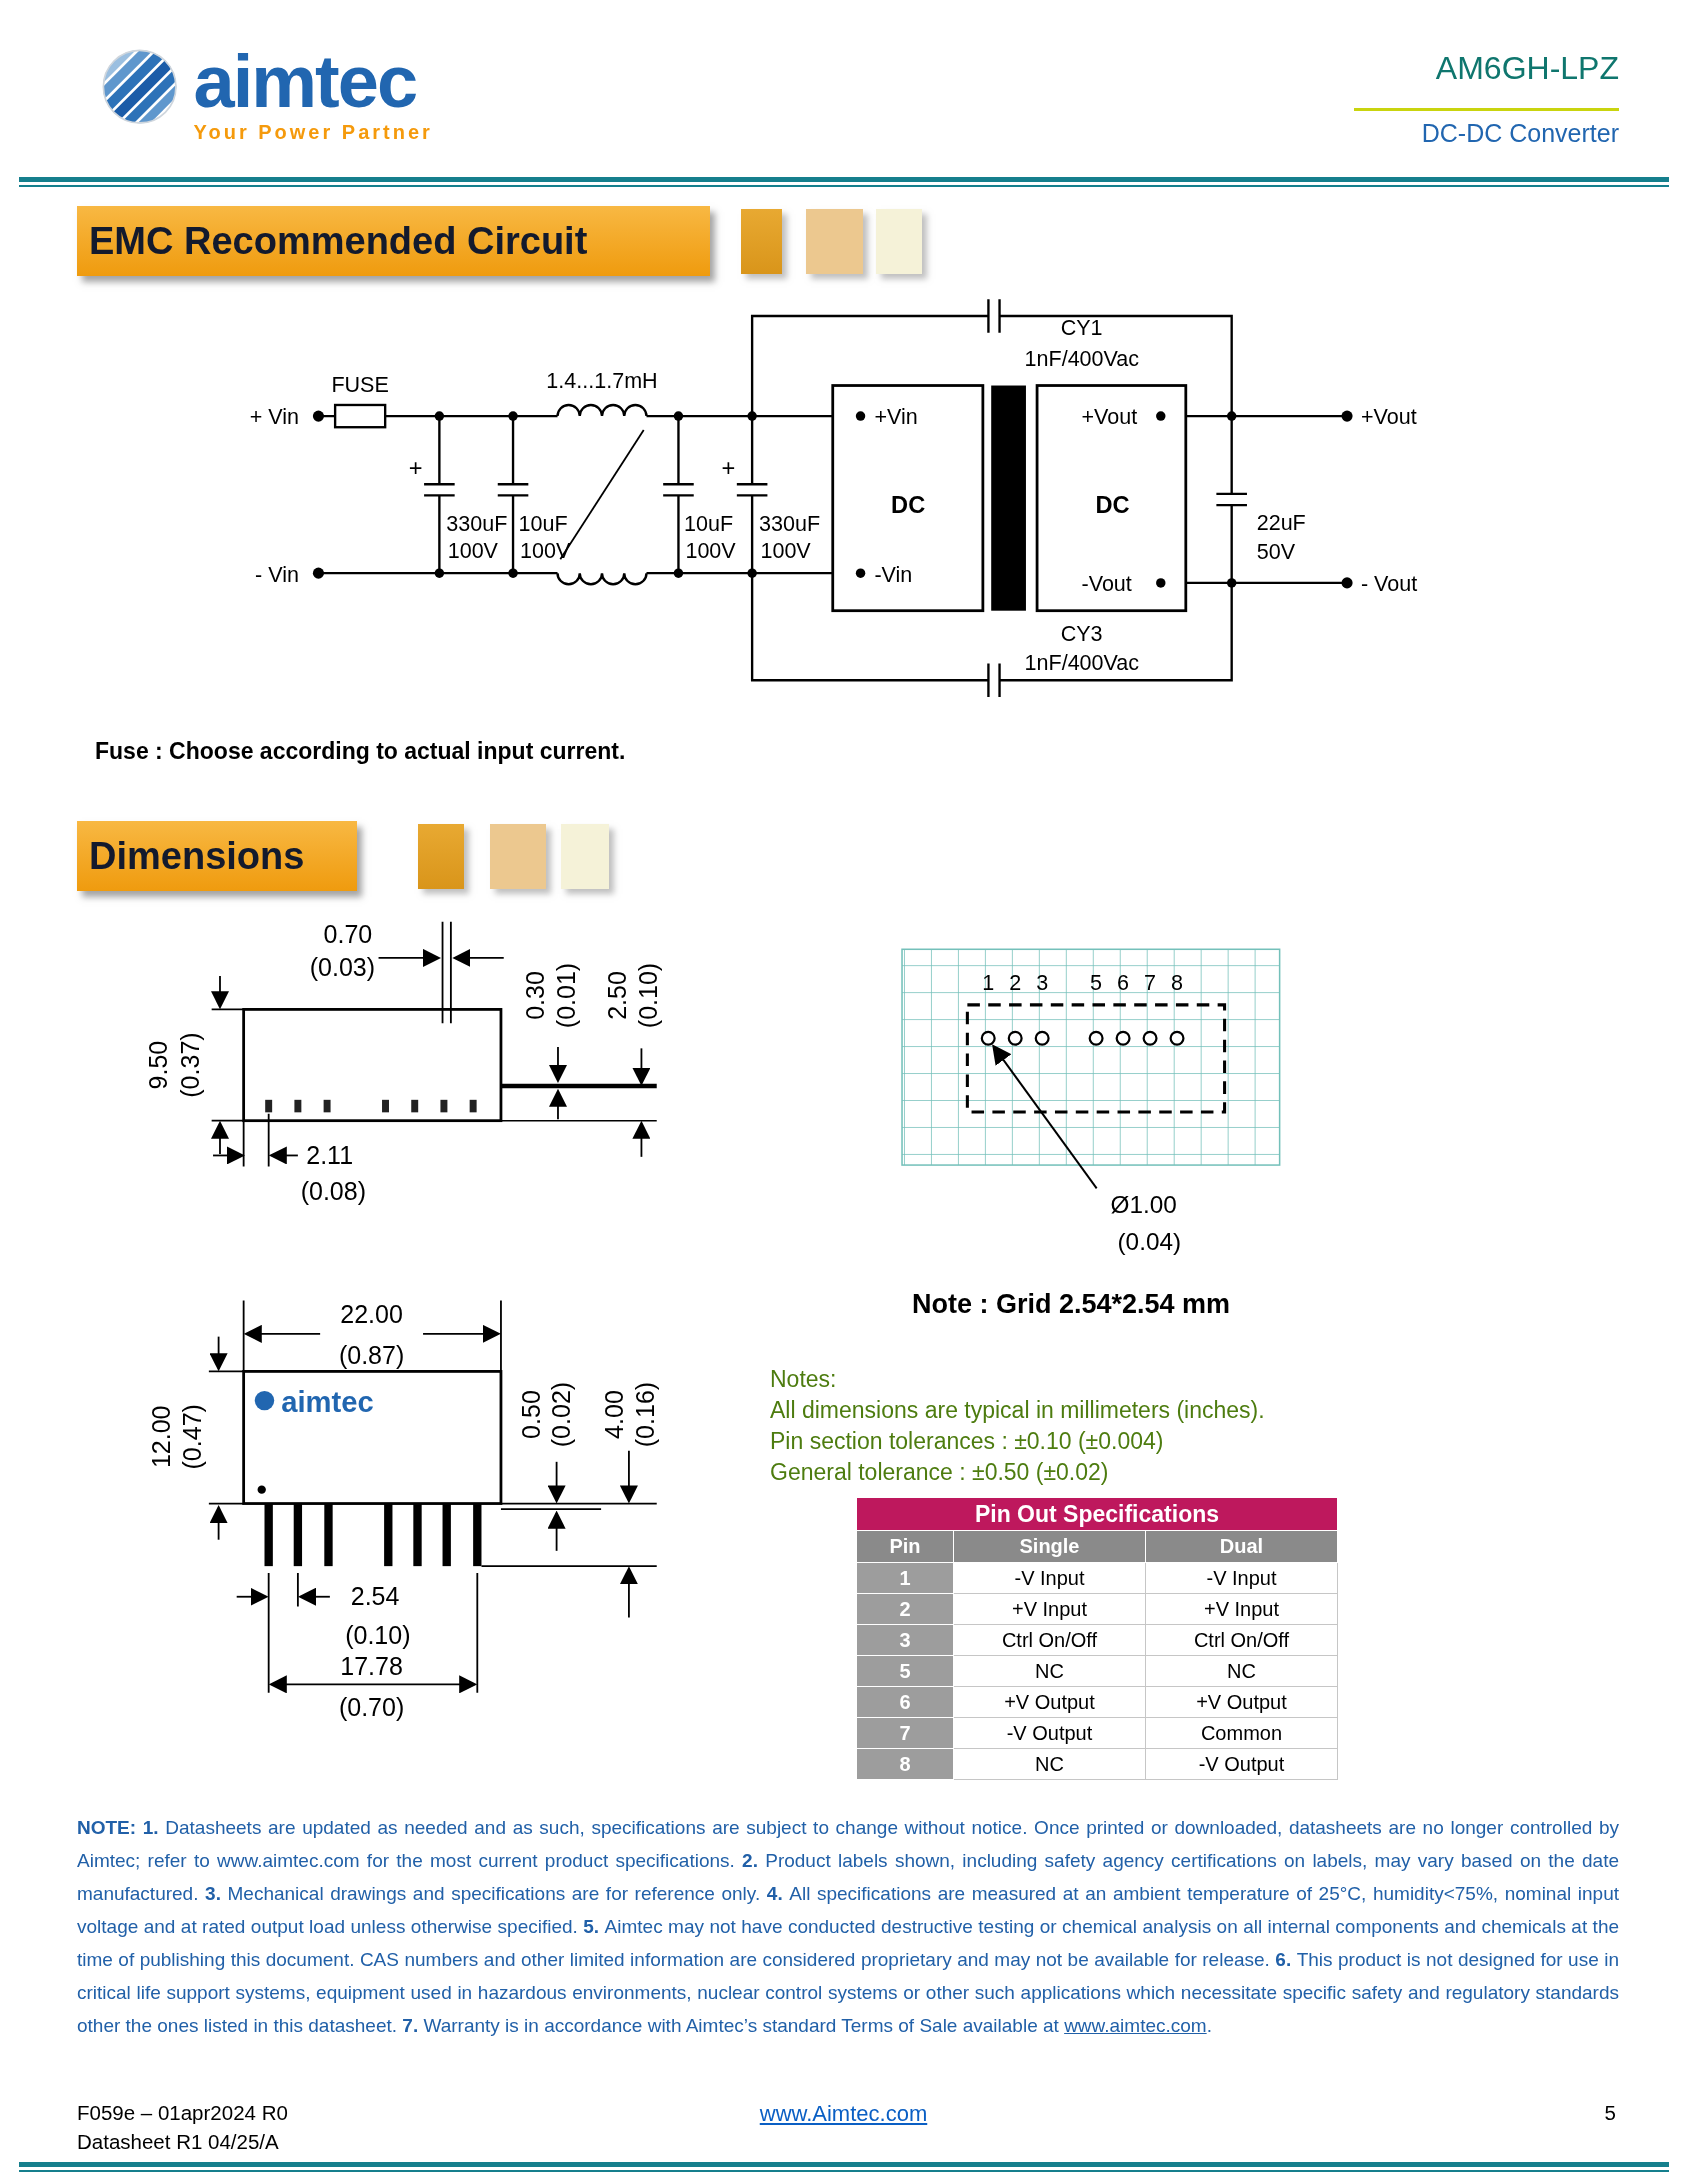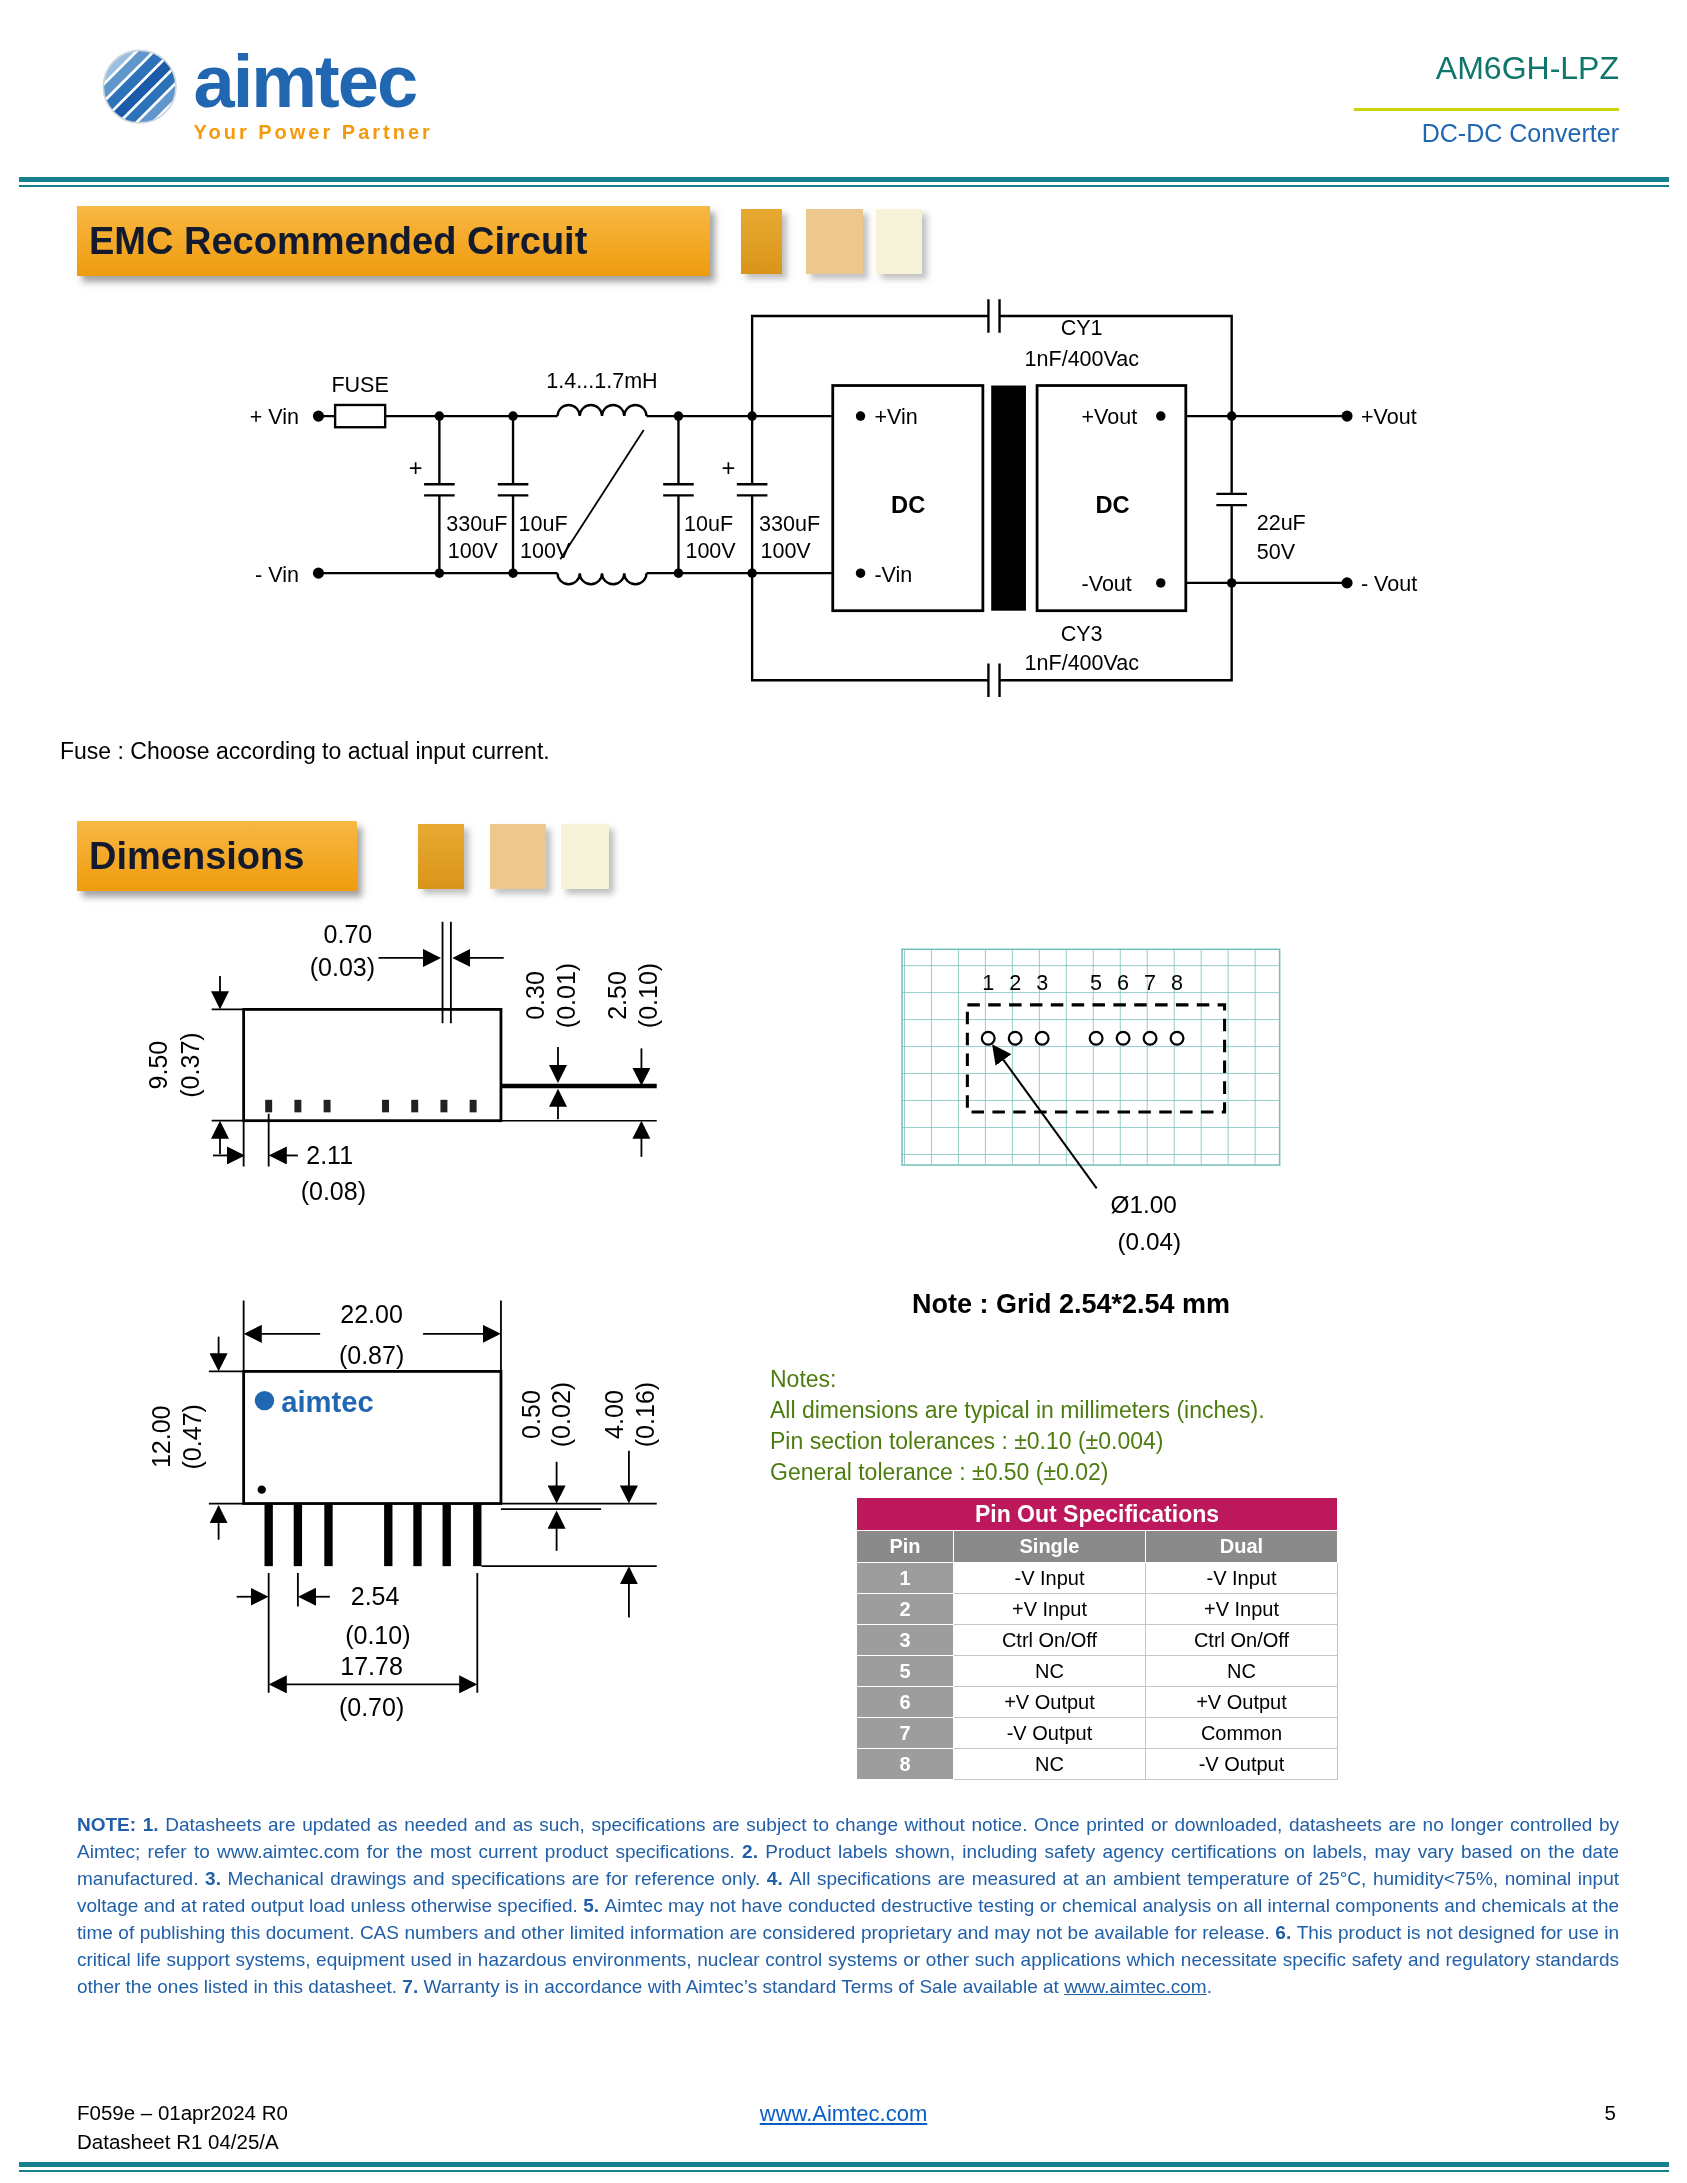--- a/index.html
+++ b/index.html
@@ -16,21 +16,21 @@
   .rule { position:absolute; left:18.5px; right:18.5px; }
   .rule .thick { height:4.6px; background:#157f8d; }
   .rule .thin { height:2px; background:#157f8d; margin-top:3.3px; }
 
   
   .band { position:absolute; height:70px; background:linear-gradient(180deg,#f8b843,#ef9b0e);
           box-shadow:5.3px 6px 6.6px rgba(90,90,90,.55); display:flex; align-items:center;
           padding:0 12px; font-size:38px; font-weight:bold; color:#131a2d; }
   .deco { position:absolute; height:65px; box-shadow:4.6px 5.3px 6px rgba(130,130,130,.5); }
 
-  .fuse-note { position:absolute; left:60px; top:738px; font-size:23px; font-weight:normal; color:#000; }
+  .fuse-note { position:absolute; left:95px; top:738px; font-size:23px; font-weight:bold; color:#000; }
 
   svg { position:absolute; overflow:visible; }
   svg text { font-family:"Liberation Sans", sans-serif; }
   .circuit { left:237px; top:291px; width:1204px; height:417px; }
   .dim1 { left:139px; top:919px; width:557px; height:306px; }
   .gridsvg { left:877px; top:938px; width:431px; height:334px; }
   .dim2 { left:139px; top:1281px; width:557px; height:459px; }
 
   .grid-note { position:absolute; left:912px; top:1289px; font-size:27px; font-weight:bold; color:#000; }
   .notes-list { position:absolute; left:731px; top:1364px; font-size:23px; line-height:31px; color:#4d7c0f;margin-left:39px; }
@@ -39,21 +39,21 @@
   .pinout-wrap { position:absolute; left:856px; top:1497px; width:482px; }
   table.pinout { width:100%; border-collapse:collapse; font-size:20px; color:#000; }
   table.pinout td, table.pinout th { text-align:center; vertical-align:middle; }
   table.pinout .title-cell { background:#be185d; color:#fff; font-weight:bold; font-size:23px; height:33px; border:1.3px solid #fff; }
   table.pinout th { background:#8a8a8a; color:#fff; font-weight:bold; height:32px; border:1.3px solid #fff; }
   table.pinout th.col-pin { width:97px; }
   table.pinout tbody td { height:31px; background:#fff; border:0.7px solid #c6c6c6; }
   table.pinout tbody td:first-child { background:#9d9d9d; color:#fff; font-weight:bold; border:1.3px solid #fff; }
 
   
-  .legal { position:absolute; left:77px; top:1811px; width:1542px; font-size:19px; line-height:27px;
+  .legal { position:absolute; left:77px; top:1811px; width:1542px; font-size:19px; line-height:33px;
            color:#2160a8; text-align:justify; }
   .legal .b { font-weight:bold; }
   .legal .u { text-decoration:underline; }
 
   
   .f-doc  { position:absolute; left:77px; top:2101px; font-size:20.5px; color:#000; }
   .f-rev  { position:absolute; left:77px; top:2130px; font-size:20.5px; color:#000; }
   .f-site { position:absolute; left:0; right:0; top:2101px; text-align:center; font-size:22px;
             color:#0a5fc4; text-decoration:underline; }
   .f-page { position:absolute; right:71px; top:2101px; font-size:20.5px; color:#000; }

